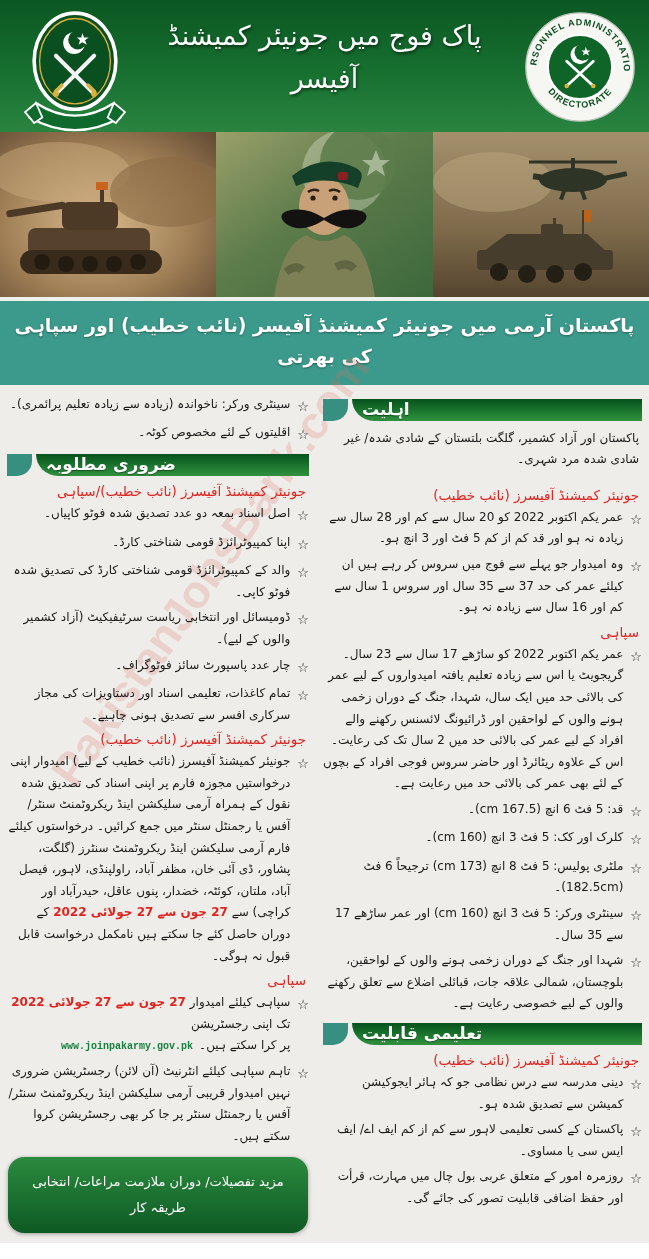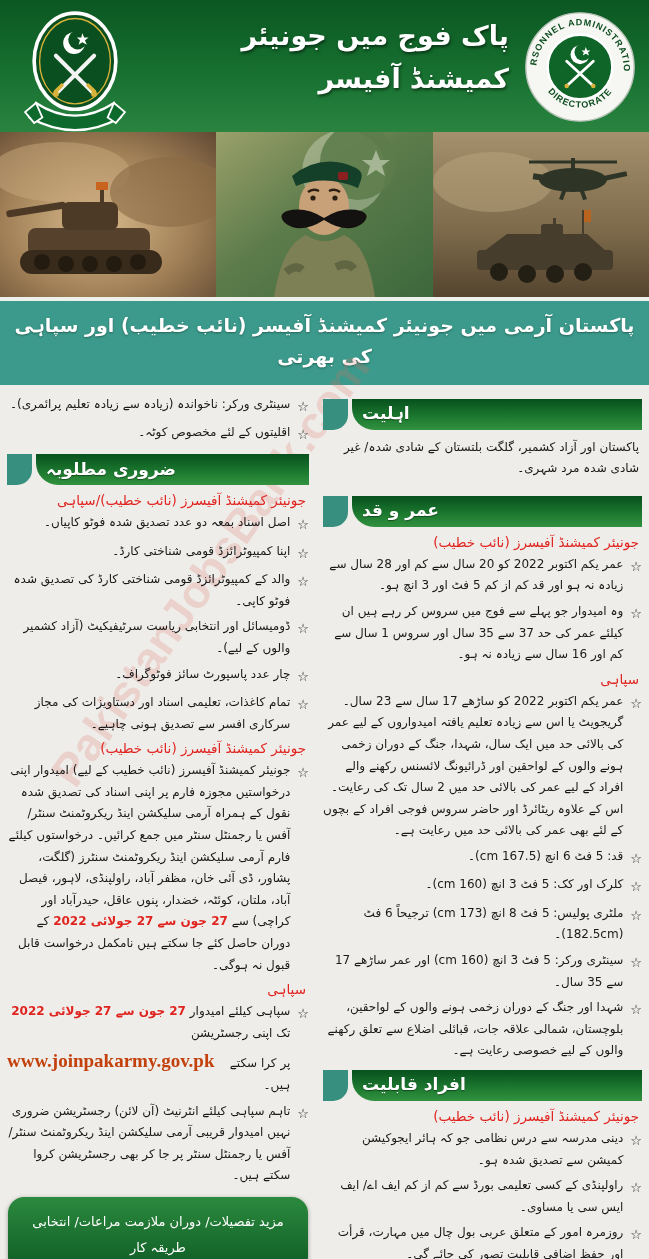--- a/index.html
+++ b/index.html
@@ -2,47 +2,47 @@
 <html lang="ur"><head>
 <meta charset="utf-8">
 <style>
   html,body{margin:0;padding:0;background:#ffffff;}
   .poster{width:649px;font-family:"DejaVu Sans",sans-serif;position:relative;overflow:hidden;background:#fff;}
 
   
   .top-header{height:132px;background:linear-gradient(180deg,#0b5722 0%,#177030 55%,#2a8440 100%);position:relative;}
   .crest{position:absolute;left:16px;top:8px;}
   .badge{position:absolute;right:12px;top:10px;}
-  .header-title{position:absolute;left:140px;right:140px;top:14px;color:#fff;font-weight:bold;font-size:27px;line-height:1.6;direction:rtl;text-shadow:1px 2px 3px rgba(0,0,0,.5);}
+  .header-title{position:absolute;left:140px;right:140px;top:14px;text-align:center;color:#fff;font-weight:normal;font-size:27px;line-height:1.6;direction:rtl;text-shadow:1px 2px 3px rgba(0,0,0,.5);}
 
   
   .photos{height:165px;display:flex;overflow:hidden;background:#7a6a4f;}
   .photos svg{display:block;height:165px;}
 
   
   .subtitle-band{background:#3b9a8b;border-top:4px solid #eef0ec;padding:9px 10px 12px;text-align:center;color:#fff;font-weight:bold;font-size:19px;line-height:1.65;direction:rtl;text-shadow:0 1px 2px rgba(0,0,0,.35);}
 
   
   .content{background:#efede9;display:flex;gap:14px;padding:6px 7px 4px;position:relative;}
   .col{position:relative;z-index:1;}
   .col-left{width:302px;flex:0 0 302px;}
   .col-right{flex:1;}
   .watermark{position:absolute;z-index:0;left:40px;top:380px;transform:rotate(-55deg);transform-origin:left top;color:rgba(225,110,100,.22);font-size:46px;font-weight:bold;font-family:"Liberation Sans",sans-serif;white-space:nowrap;pointer-events:none;}
 
-  .sec{display:flex;align-items:stretch;height:31px;margin:8px 0 7px;}
+  .sec{display:flex;align-items:stretch;height:22px;margin:8px 0 7px;}
   .sec .notch{width:25px;background:#37907f;border-radius:0 0 15px 0;}
   .sec .bar{flex:1;margin-right:0;margin-left:0;background:linear-gradient(180deg,#07511d 0%,#1d7a30 60%,#32923f 100%);border-bottom-left-radius:22px;margin-left:4px;color:#fff;font-weight:bold;font-size:17px;display:flex;align-items:center;justify-content:flex-end;padding:0 10px 2px 10px;direction:rtl;text-shadow:0 1px 1px rgba(0,0,0,.4);}
 
   .subhead{color:#e02420;font-weight:normal;font-size:13.5px;text-align:right;direction:rtl;margin:5px 3px 4px;}
   .plain{direction:rtl;text-align:right;font-size:12px;line-height:1.8;color:#1a1a1a;margin:2px 3px 16px;}
   .bullet{direction:rtl;display:flex;gap:7px;margin:3px 0 4px;font-size:12px;line-height:1.8;color:#1a1a1a;text-align:right;}
   .bullet .star{flex:0 0 auto;font-size:13px;color:#222;padding-top:1px;}
   .bullet .txt{flex:1;}
   .red{color:#e02420;font-weight:bold;margin-top:25px;}
-  .url-red{color:#c2410c;font-weight:bold;font-family:Liberation Serif, serif;font-size:19px;}
+  .url-red{color:#15803d;font-weight:bold;font-family:Liberation Mono, monospace;font-size:10px;}
   .url-line{display:flex;direction:ltr;justify-content:flex-end;gap:6px;align-items:baseline;}
 
   .info-box{margin:10px 1px 6px;background:linear-gradient(180deg,#2b8a3e 0%,#0e5a24 100%);border-radius:16px;padding:12px 10px 12px;text-align:center;color:#fff;direction:rtl;font-size:13px;line-height:2.0;box-shadow:0 1px 4px rgba(0,0,0,.35);}
 </style>
 </head>
 <body>
 
 <div class="poster">
 
   <div class="top-header">
@@ -252,75 +252,71 @@
     </div>
 
     <div class="col col-right">
 
       <div class="sec">
         <span class="notch"></span>
         <span class="bar">اہلیت</span>
       </div>
       <div class="plain">پاکستان اور آزاد کشمیر، گلگت بلتستان کے شادی شدہ/ غیر شادی شدہ مرد شہری۔</div>
 
+      <div class="subhead">جونیئر کمیشنڈ آفیسرز (نائب خطیب)</div>
+
+      <div class="bullet">
+        <span class="star">☆</span>
+        <span class="txt">عمر یکم اکتوبر 2022 کو 20 سال سے کم اور 28 سال سے زیادہ نہ ہو اور قد کم از کم 5 فٹ اور 3 انچ ہو۔</span>
+      </div>
+      <div class="bullet">
+        <span class="star">☆</span>
+        <span class="txt">وہ امیدوار جو پہلے سے فوج میں سروس کر رہے ہیں ان کیلئے عمر کی حد 37 سے 35 سال اور سروس 1 سال سے کم اور 16 سال سے زیادہ نہ ہو۔</span>
+      </div>
+
+      <div class="subhead">سپاہی</div>
+
+      <div class="bullet">
+        <span class="star">☆</span>
+        <span class="txt">عمر یکم اکتوبر 2022 کو ساڑھے 17 سال سے 23 سال۔ گریجویٹ یا اس سے زیادہ تعلیم یافتہ امیدواروں کے لیے عمر کی بالائی حد میں ایک سال، شہدا، جنگ کے دوران زخمی ہونے والوں کے لواحقین اور ڈرائیونگ لائسنس رکھنے والے افراد کے لیے عمر کی بالائی حد میں 2 سال تک کی رعایت۔ اس کے علاوہ ریٹائرڈ اور حاضر سروس فوجی افراد کے بچوں کے لئے بھی عمر کی بالائی حد میں رعایت ہے۔</span>
+      </div>
+      <div class="bullet">
+        <span class="star">☆</span>
+        <span class="txt">قد: 5 فٹ 6 انچ (167.5 cm)۔</span>
+      </div>
+      <div class="bullet">
+        <span class="star">☆</span>
+        <span class="txt">کلرک اور کک: 5 فٹ 3 انچ (160 cm)۔</span>
+      </div>
+      <div class="bullet">
+        <span class="star">☆</span>
+        <span class="txt">ملٹری پولیس: 5 فٹ 8 انچ (173 cm) ترجیحاً 6 فٹ (182.5cm)۔</span>
+      </div>
+      <div class="bullet">
+        <span class="star">☆</span>
+        <span class="txt">سینٹری ورکر: 5 فٹ 3 انچ (160 cm) اور عمر ساڑھے 17 سے 35 سال۔</span>
+      </div>
+      <div class="bullet">
+        <span class="star">☆</span>
+        <span class="txt">شہدا اور جنگ کے دوران زخمی ہونے والوں کے لواحقین، بلوچستان، شمالی علاقہ جات، قبائلی اضلاع سے تعلق رکھنے والوں کے لیے خصوصی رعایت ہے۔</span>
+      </div>
+
       <div class="sec">
         <span class="notch"></span>
-        <span class="bar">عمر و قد</span>
+        <span class="bar">تعلیمی قابلیت</span>
       </div>
       <div class="subhead">جونیئر کمیشنڈ آفیسرز (نائب خطیب)</div>
 
       <div class="bullet">
         <span class="star">☆</span>
-        <span class="txt">عمر یکم اکتوبر 2022 کو 20 سال سے کم اور 28 سال سے زیادہ نہ ہو اور قد کم از کم 5 فٹ اور 3 انچ ہو۔</span>
-      </div>
-      <div class="bullet">
-        <span class="star">☆</span>
-        <span class="txt">وہ امیدوار جو پہلے سے فوج میں سروس کر رہے ہیں ان کیلئے عمر کی حد 37 سے 35 سال اور سروس 1 سال سے کم اور 16 سال سے زیادہ نہ ہو۔</span>
-      </div>
-
-      <div class="subhead">سپاہی</div>
-
-      <div class="bullet">
-        <span class="star">☆</span>
-        <span class="txt">عمر یکم اکتوبر 2022 کو ساڑھے 17 سال سے 23 سال۔ گریجویٹ یا اس سے زیادہ تعلیم یافتہ امیدواروں کے لیے عمر کی بالائی حد میں ایک سال، شہدا، جنگ کے دوران زخمی ہونے والوں کے لواحقین اور ڈرائیونگ لائسنس رکھنے والے افراد کے لیے عمر کی بالائی حد میں 2 سال تک کی رعایت۔ اس کے علاوہ ریٹائرڈ اور حاضر سروس فوجی افراد کے بچوں کے لئے بھی عمر کی بالائی حد میں رعایت ہے۔</span>
-      </div>
-      <div class="bullet">
-        <span class="star">☆</span>
-        <span class="txt">قد: 5 فٹ 6 انچ (167.5 cm)۔</span>
-      </div>
-      <div class="bullet">
-        <span class="star">☆</span>
-        <span class="txt">کلرک اور کک: 5 فٹ 3 انچ (160 cm)۔</span>
-      </div>
-      <div class="bullet">
-        <span class="star">☆</span>
-        <span class="txt">ملٹری پولیس: 5 فٹ 8 انچ (173 cm) ترجیحاً 6 فٹ (182.5cm)۔</span>
-      </div>
-      <div class="bullet">
-        <span class="star">☆</span>
-        <span class="txt">سینٹری ورکر: 5 فٹ 3 انچ (160 cm) اور عمر ساڑھے 17 سے 35 سال۔</span>
-      </div>
-      <div class="bullet">
-        <span class="star">☆</span>
-        <span class="txt">شہدا اور جنگ کے دوران زخمی ہونے والوں کے لواحقین، بلوچستان، شمالی علاقہ جات، قبائلی اضلاع سے تعلق رکھنے والوں کے لیے خصوصی رعایت ہے۔</span>
-      </div>
-
-      <div class="sec">
-        <span class="notch"></span>
-        <span class="bar">افراد قابلیت</span>
-      </div>
-      <div class="subhead">جونیئر کمیشنڈ آفیسرز (نائب خطیب)</div>
-
-      <div class="bullet">
-        <span class="star">☆</span>
         <span class="txt">دینی مدرسہ سے درس نظامی جو کہ ہائر ایجوکیشن کمیشن سے تصدیق شدہ ہو۔</span>
       </div>
       <div class="bullet">
         <span class="star">☆</span>
-        <span class="txt">راولپنڈی کے کسی تعلیمی بورڈ سے کم از کم ایف اے/ ایف ایس سی یا مساوی۔</span>
+        <span class="txt">پاکستان کے کسی تعلیمی لاہور سے کم از کم ایف اے/ ایف ایس سی یا مساوی۔</span>
       </div>
       <div class="bullet">
         <span class="star">☆</span>
         <span class="txt">روزمرہ امور کے متعلق عربی بول چال میں مہارت، قرأت اور حفظ اضافی قابلیت تصور کی جائے گی۔</span>
       </div>
 
     </div>
   </div>
 
 </div>

